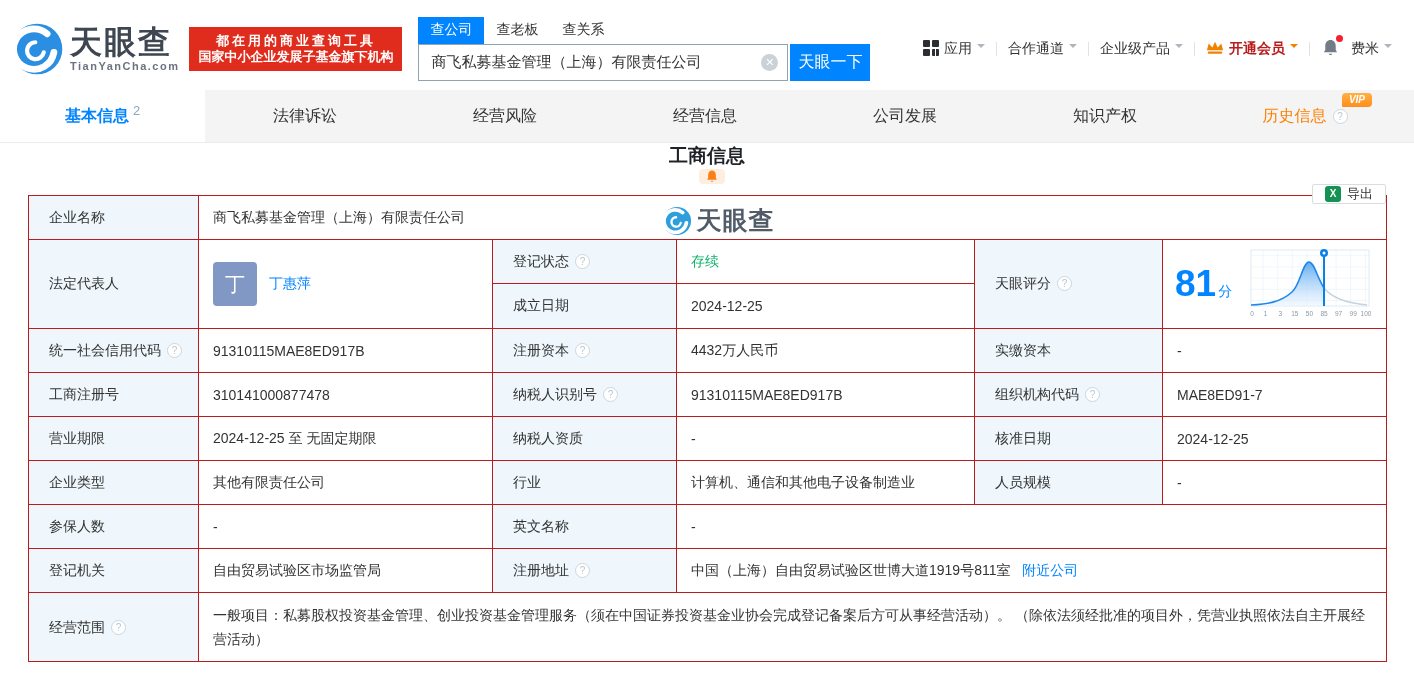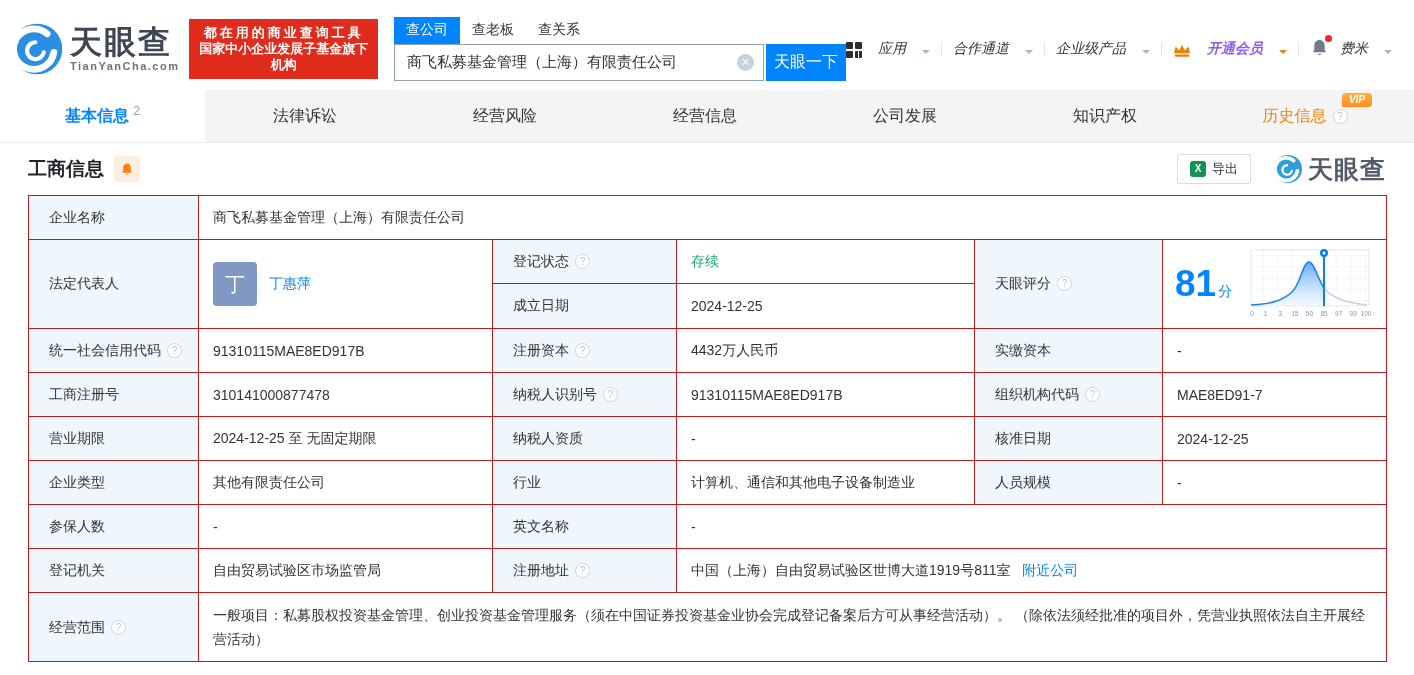--- a/index.html
+++ b/index.html
@@ -28,46 +28,46 @@
   .input-wrap { position:relative; width:370px; }
   .input-wrap input { width:100%; height:37px; border:1px solid #93a2ae; padding:0 34px 0 12px;
                       font-size:15px; color:#333; outline:none;
                       font-family:"Liberation Sans","DejaVu Sans",sans-serif; }
   .clear-icon { position:absolute; right:10px; top:10px; width:17px; height:17px; border-radius:50%;
                 background:#c9d2d9; color:#fff; font-size:11px; line-height:17px; text-align:center; cursor:pointer; }
   .clear-icon::before { content:"✕"; }
   .search-btn { width:80px; height:37px; margin-left:2px; background:#0084ff; color:#fff; border:none;
                 font-size:16px; cursor:pointer; font-family:inherit; }
   .header-right { margin-left:auto; display:flex; align-items:center; gap:11px; font-size:14px; color:#333; white-space:nowrap; }
-  .menu-item { display:flex; align-items:flex-end; gap:16px; cursor:pointer;font-style:italic; }
+  .menu-item { display:flex; align-items:flex-start; gap:5px; cursor:pointer; }
   .caret { width:0; height:0; border:4px solid transparent; border-top-color:#aeb6bd; margin-top:4px; }
   .sep { width:1px; height:14px; background:#e3e3e3; }
   .grid-icon { display:inline-grid; grid-template-columns:7px 7px; grid-template-rows:7px 7px; gap:2px; }
   .grid-icon b { background:#2b2f33; border-radius:1px; }
   .grid-icon b:nth-child(4) { background:
       linear-gradient(90deg,#2b2f33 40%,transparent 40%,transparent 60%,#2b2f33 60%); }
-  .vip-link { color:#8b5cf6; font-weight:bold; }
+  .vip-link { color:#b91c1c; font-weight:bold; }
   .bell-wrap { position:relative; cursor:pointer; }
   .red-dot { position:absolute; top:-3px; right:-3px; width:7px; height:7px; border-radius:50%; background:#f5222d; }
   
   .nav { height:53px; background:#f4f4f4; display:flex; border-bottom:1px solid #ececec; }
   .nav-tab { width:200px; display:flex; align-items:center; justify-content:center; font-size:16px;
              color:#333; cursor:pointer; position:relative; }
   .nav-tab.active { background:#fff; color:#0084ff; font-weight:bold; width:205px; }
   .tab-badge { font-size:13px; color:#8fa6bf; margin-left:4px; position:relative; top:-6px; font-weight:normal; }
   .nav-tab.history { color:#ff8000; }
   .vip-badge { position:absolute; top:3px; right:33px; background:linear-gradient(180deg,#ffb143,#ff8d1a);
                color:#fff; font-size:10px; font-style:italic; font-weight:bold; padding:1px 7px 2px;
                border-radius:4px 4px 4px 1px; }
   .q { display:inline-block; width:15px; height:15px; border:1px solid #ccd6df; border-radius:50%;
        color:#b9c6d1; font-size:10px; line-height:14px; text-align:center; margin-left:6px;
        vertical-align:1px; background:#fff; font-style:normal; cursor:pointer; }
   .q::before { content:"?"; }
   
-  .section-head { display:flex; align-items:center; height:52px; padding:0 28px; }
+  .section-head { display:flex; align-items:center; height:52px; padding:0 28px;flex-direction:column; }
   .section-title { font-size:19px; font-weight:bold; color:#1f2328; }
   .bell-badge { width:26px; height:26px; background:#fdefe0; border-radius:4px; margin-left:10px;
                 display:flex; align-items:center; justify-content:center; cursor:pointer; }
   .export-btn { margin-left:auto; height:30px; border:1px solid #d9dde2; border-radius:2px; background:#fff;
                 display:flex; align-items:center; gap:6px; padding:0 12px; font-size:13px; color:#333;
                 cursor:pointer; font-family:inherit; }
   .excel-icon { width:16px; height:16px; background:#169154; border-radius:3px; color:#fff; font-size:10px;
                 font-weight:bold; line-height:16px; text-align:center; }
   .excel-icon::before { content:"X"; }
   .wm { display:flex; align-items:center; gap:5px; margin-left:22px; }

